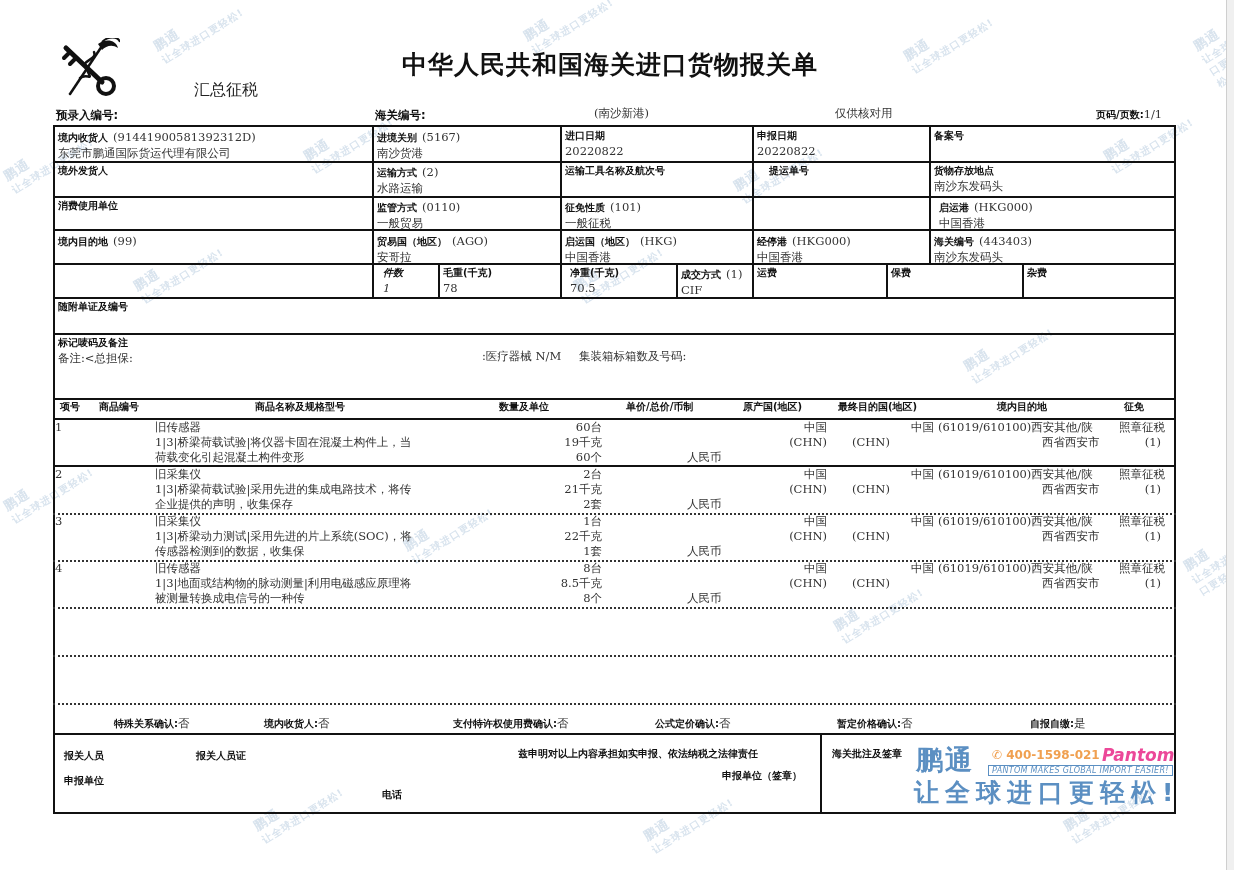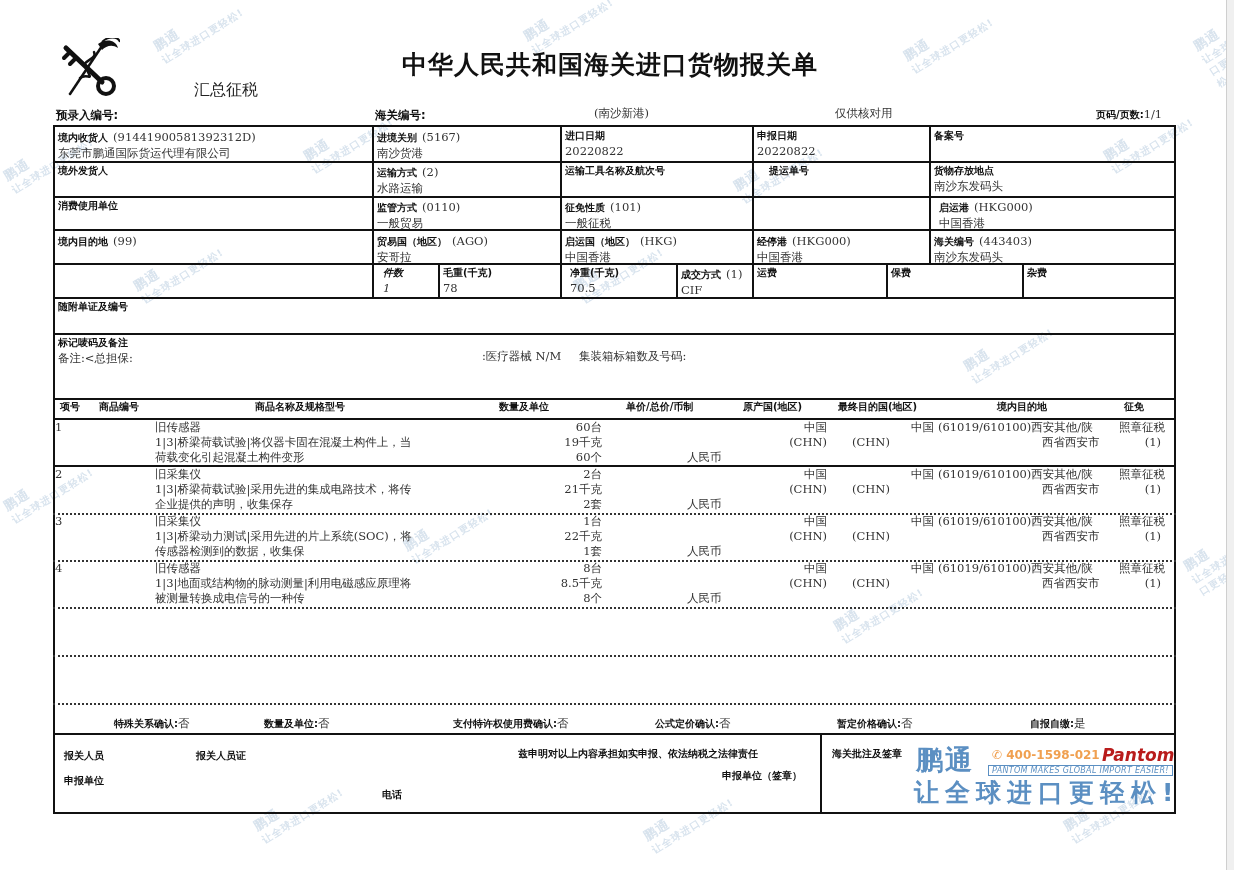--- a/index.html
+++ b/index.html
@@ -34,21 +34,21 @@
 
   
   .gh { position: absolute; top: 400px; font-size: 10px; }
   .grow { position: absolute; left: 55px; width: 1119px; }
   .gcol { position: absolute; font-size: 11.5px; line-height: 15.5px; color: #333; }
   .r { text-align: right; }
 
   
   .brand1 { position: absolute; left: 916px; top: 742px; font-family: "DejaVu Sans", sans-serif; font-weight: bold; font-size: 27px; color: #5b8fc2; letter-spacing: 2px; }
   .brand-phone { position: absolute; left: 992px; top: 748px; font-family: "DejaVu Sans", sans-serif; font-weight: bold; font-size: 12px; color: #f0a050; }
-  .brand-en { position: absolute; left: 1102px; top: 745px; font-family: "DejaVu Sans", sans-serif; font-weight: bold; font-style: italic; font-size: 17px; color: #b91c1c; }
+  .brand-en { position: absolute; left: 1102px; top: 745px; font-family: "DejaVu Sans", sans-serif; font-weight: bold; font-style: italic; font-size: 17px; color: #ec4899; }
   .brand-tag { position: absolute; left: 988px; top: 765px; font-family: "DejaVu Sans", sans-serif; font-style: italic; font-size: 8px; color: #5b8fc2; border: 1px solid #5b8fc2; padding: 0 3px; letter-spacing: 0.3px; }
   .brand2 { position: absolute; left: 914px; top: 776px; font-family: "DejaVu Sans", sans-serif; font-weight: bold; font-size: 25px; color: #5b8fc2; letter-spacing: 6px; }
 </style>
 </head>
 <body>
 
 <div>
   <div class="wm" style="left:150px;top:40px;">
       <div class="wm1">鹏通</div>
       <div class="wm2">让全球进口更轻松!</div>
@@ -381,21 +381,21 @@
   <div class="gcol r" style="left:1064px;width:42px;top:15px;">(1)</div>
 </div>
 <div class="hld" style="left:53px;top:607px;width:1123px;"></div>
 <div class="hld" style="left:53px;top:655px;width:1123px;"></div>
 <div class="hld" style="left:53px;top:703px;width:1123px;"></div>
 
 <div class="abs" style="left:114px;top:712px;">
   <span class="b">特殊关系确认:</span><span class="v">否</span>
 </div>
 <div class="abs" style="left:264px;top:712px;">
-  <span class="b">数量及单位:</span><span class="v">否</span>
+  <span class="b">境内收货人:</span><span class="v">否</span>
 </div>
 <div class="abs" style="left:453px;top:712px;">
   <span class="b">支付特许权使用费确认:</span><span class="v">否</span>
 </div>
 <div class="abs" style="left:655px;top:712px;">
   <span class="b">公式定价确认:</span><span class="v">否</span>
 </div>
 <div class="abs" style="left:837px;top:712px;">
   <span class="b">暂定价格确认:</span><span class="v">否</span>
 </div>

